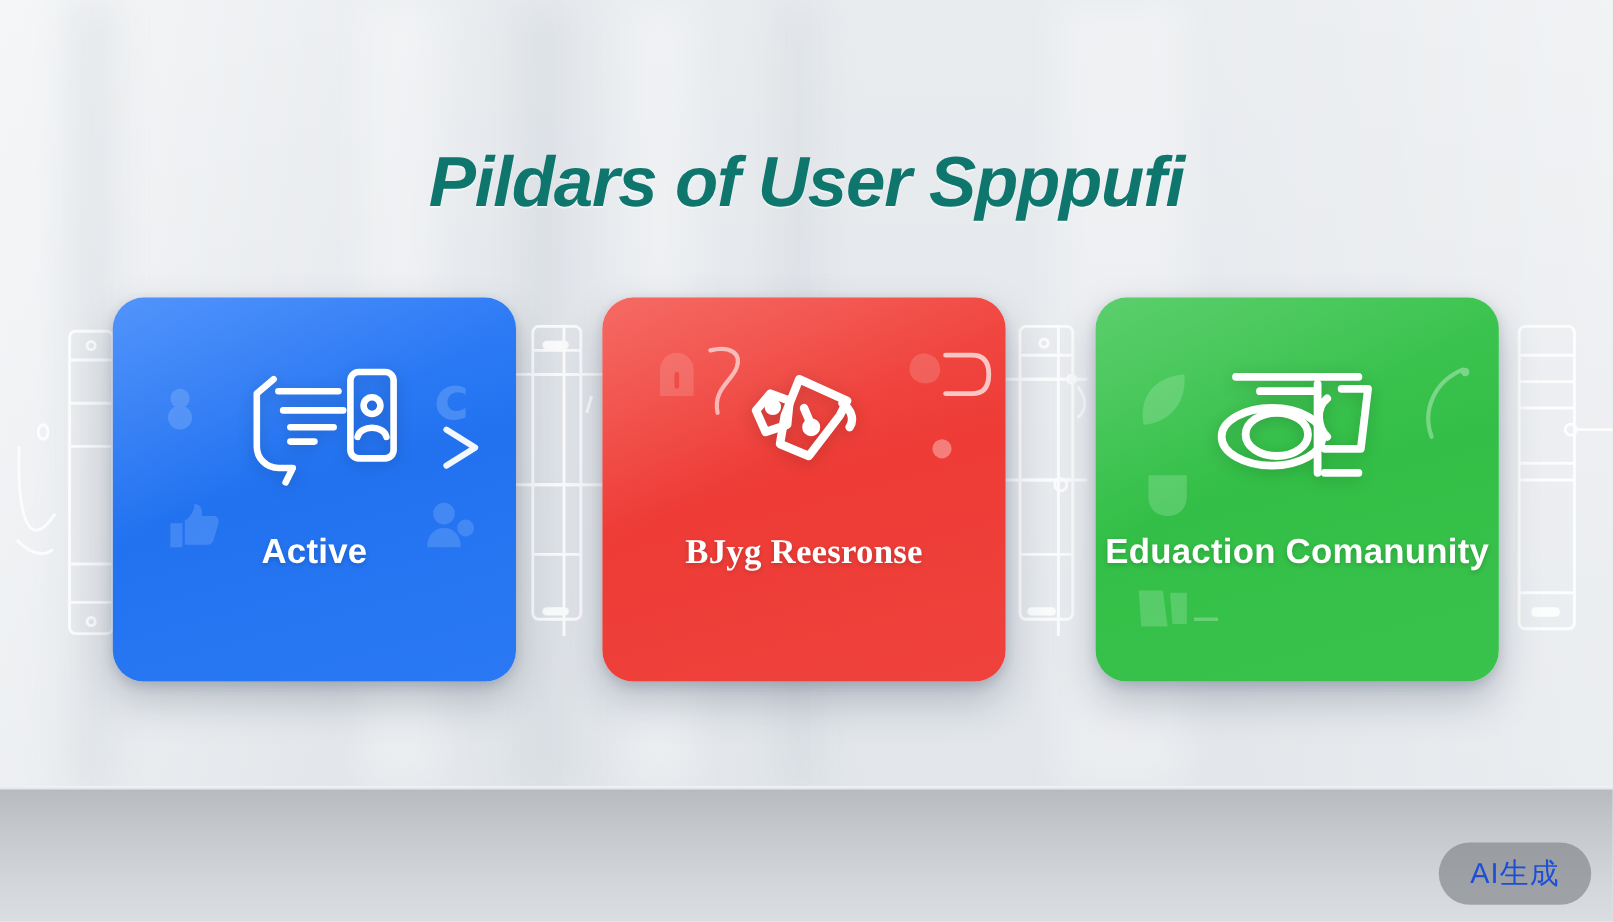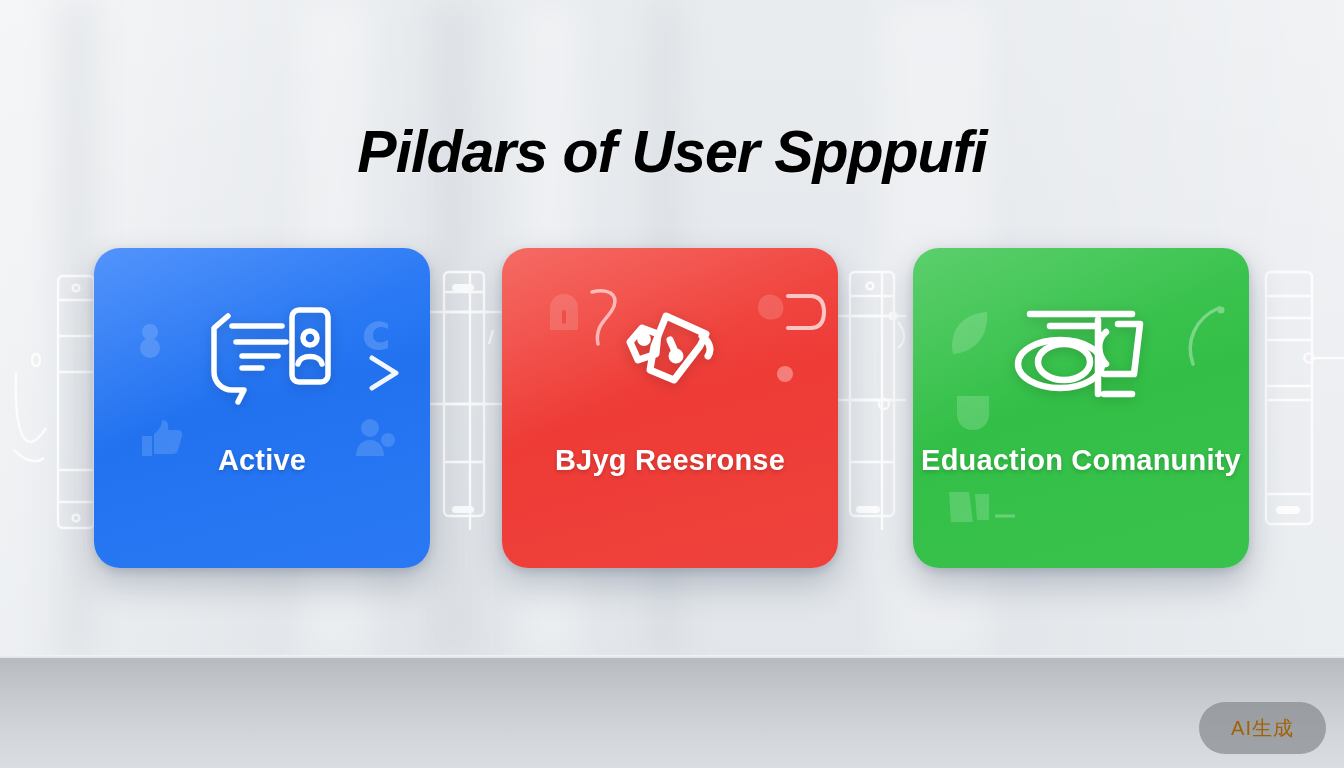--- a/index.html
+++ b/index.html
@@ -30,34 +30,34 @@
   .streak{position:absolute;top:0;height:660px;background:rgba(255,255,255,.30);filter:blur(16px);}
   .streak.d{background:rgba(196,201,207,.30);}
 
   
   .deco{position:absolute;left:0;top:0;width:1344px;height:660px;pointer-events:none;}
 
   
   .title{
     position:absolute;left:0;top:118px;width:1344px;text-align:center;
     font-size:59px;font-weight:bold;font-style:italic;
-    letter-spacing:-1px;color:#000000;
+    letter-spacing:-1px;color:#0f766e;
     text-shadow:0 1px 0 rgba(255,255,255,.45);
     white-space:nowrap;
   }
 
   
   .cards{position:absolute;left:0;top:0;width:1344px;height:660px;}
   .card{
     position:absolute;top:248px;width:336px;height:320px;border-radius:26px;
     box-shadow:0 16px 34px rgba(40,55,80,.26), 0 3px 9px rgba(40,55,80,.16);
     overflow:hidden;
   }
   .card.blue  {left:94px;  background:linear-gradient(165deg,#3a85fb 0%,#2272f0 48%,#2a78f3 100%);}
-  .card.red   {left:502px; background:linear-gradient(165deg,#f4564f 0%,#ee3b36 48%,#ef423c 100%);}
+  .card.red   {left:502px; background:linear-gradient(165deg,#f4564f 0%,#ee3b36 48%,#ef423c 100%);font-family:Liberation Serif, serif;}
   .card.green {left:913px; background:linear-gradient(165deg,#45c858 0%,#33bf47 48%,#39c24c 100%);}
 
   .card .sheen{
     position:absolute;inset:0;
     background:linear-gradient(150deg,rgba(255,255,255,.12) 0%,rgba(255,255,255,0) 42%);
     pointer-events:none;
   }
 
   .card-icon{
     position:absolute;left:0;top:46px;width:100%;height:120px;
@@ -77,21 +77,21 @@
   .card-label.l2{top:504px;}
   .card.blue .card-label.l1{top:444px;}
   .card.blue .card-label.l2{top:504px;}
 
   
   .watermark{
     position:absolute;right:18px;bottom:14px;
     width:127px;height:52px;border-radius:26px;
     background:rgba(124,128,133,.62);
     display:flex;align-items:center;justify-content:center;
-    color:#a16207;font-size:20px;letter-spacing:1px;
+    color:#1d4ed8;font-size:24px;letter-spacing:1px;
   }
 </style>
 </head>
 <body>
 
 <div id="stage">
 
   <div class="bg-top"></div>
   <div class="streak" style="left:300px;width:70px;"></div>
   <div class="streak d" style="left:430px;width:46px;"></div>

